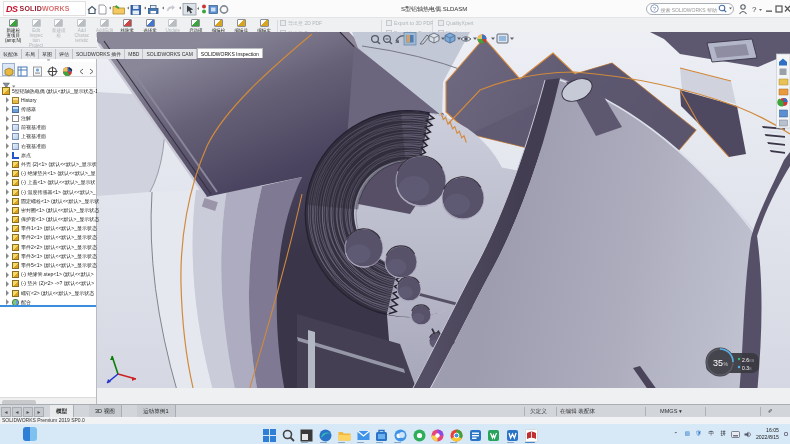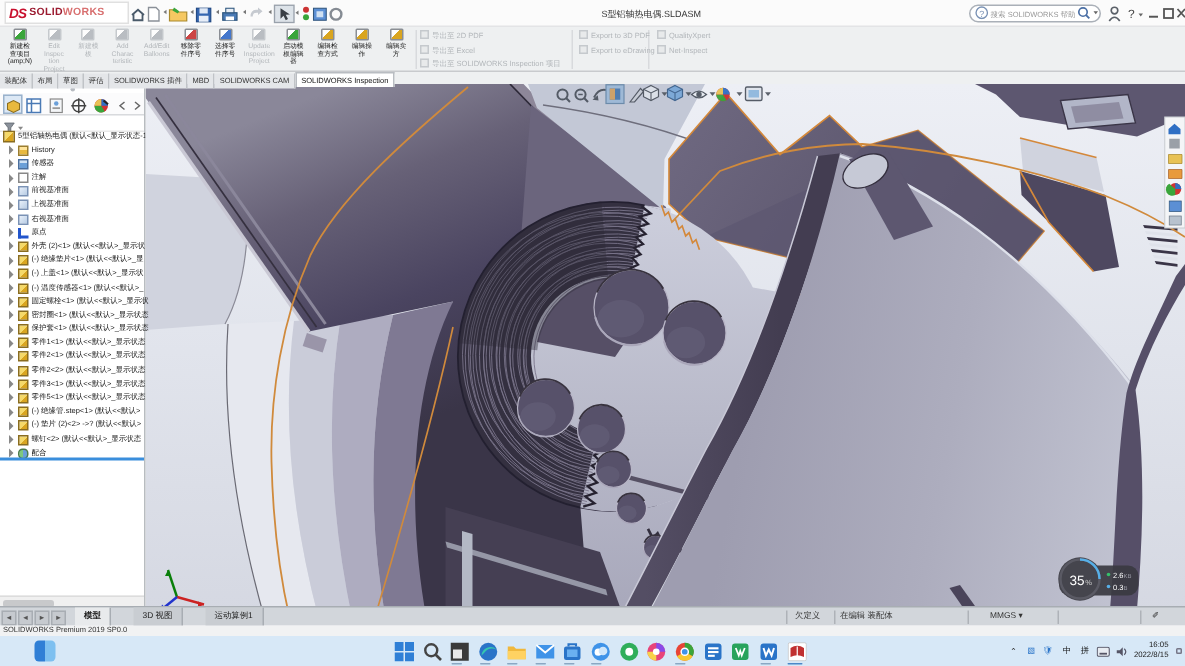--- a/index.html
+++ b/index.html
@@ -189,21 +189,21 @@
       <div class="rexp" style="left:280px;top:11.6px"><span class="rei"></span>导出至 Excel</div>
       <div class="rexp" style="left:280px;top:21.2px"><span class="rei"></span>导出至 SOLIDWORKS Inspection 项目</div>
       <div class="rexp" style="left:386px;top:2.0px"><span class="rei"></span>Export to 3D PDF</div>
       <div class="rexp" style="left:386px;top:11.6px"><span class="rei"></span>Export to eDrawing</div>
       <div class="rexp" style="left:438px;top:2.0px"><span class="rei"></span>QualityXpert</div>
       <div class="rexp" style="left:438px;top:11.6px"><span class="rei"></span>Net-Inspect</div>
     </div>
 
 <div id="tabrow"><span class="tab">装配体</span><span class="tab">布局</span><span class="tab">草图</span><span class="tab">评估</span><span class="tab">SOLIDWORKS 插件</span><span class="tab">MBD</span><span class="tab">SOLIDWORKS CAM</span><span class="tab active">SOLIDWORKS Inspection</span></div>
 
-<div style="position:absolute;left:97px;top:56px"><svg id="vp" viewBox="97 48 693 356" width="693" height="356">
+<div style="position:absolute;left:97px;top:32px"><svg id="vp" viewBox="97 48 693 356" width="693" height="356">
         <defs>
 <linearGradient id="gbg" x1="0" y1="0" x2="0" y2="1">
  <stop offset="0" stop-color="#edeff5"></stop>
             <stop offset="0.5" stop-color="#e1e4ec"></stop>
             <stop offset="1" stop-color="#d5d8e2"></stop>
 </linearGradient>
 <linearGradient id="gface" x1="230" y1="48" x2="315" y2="260" gradientUnits="userSpaceOnUse">
  <stop offset="0" stop-color="#8a8799"></stop>
             <stop offset="0.3" stop-color="#676177"></stop>
             <stop offset="0.65" stop-color="#4a4460"></stop>

